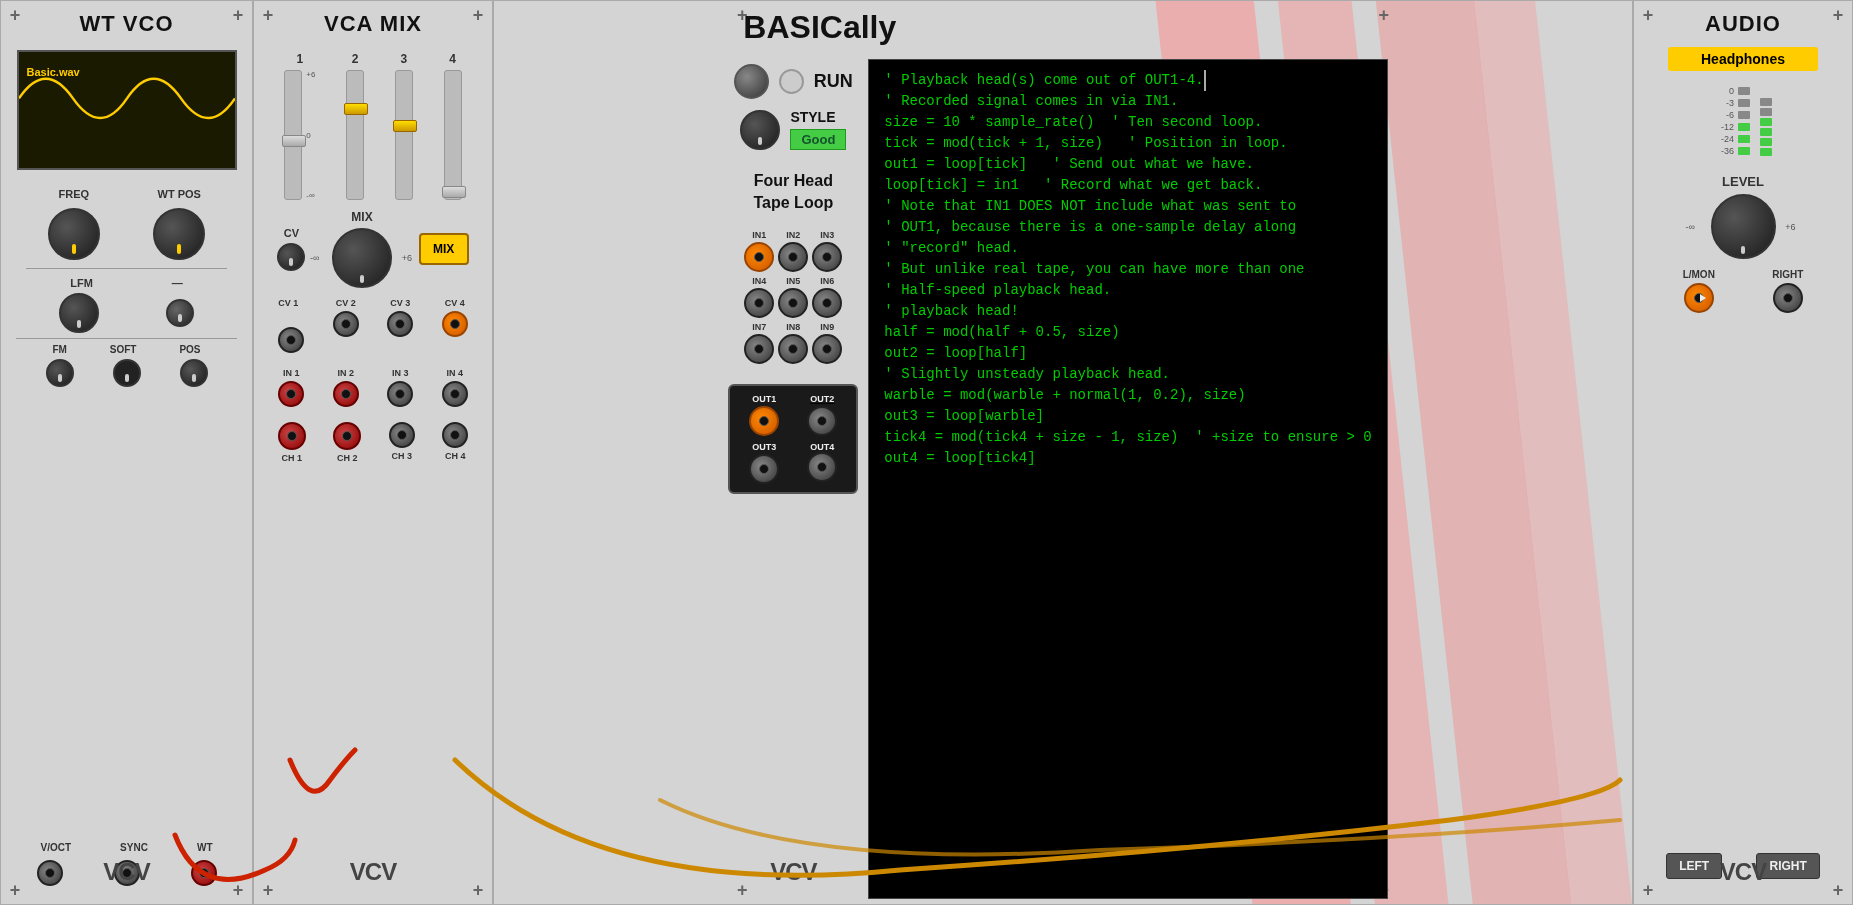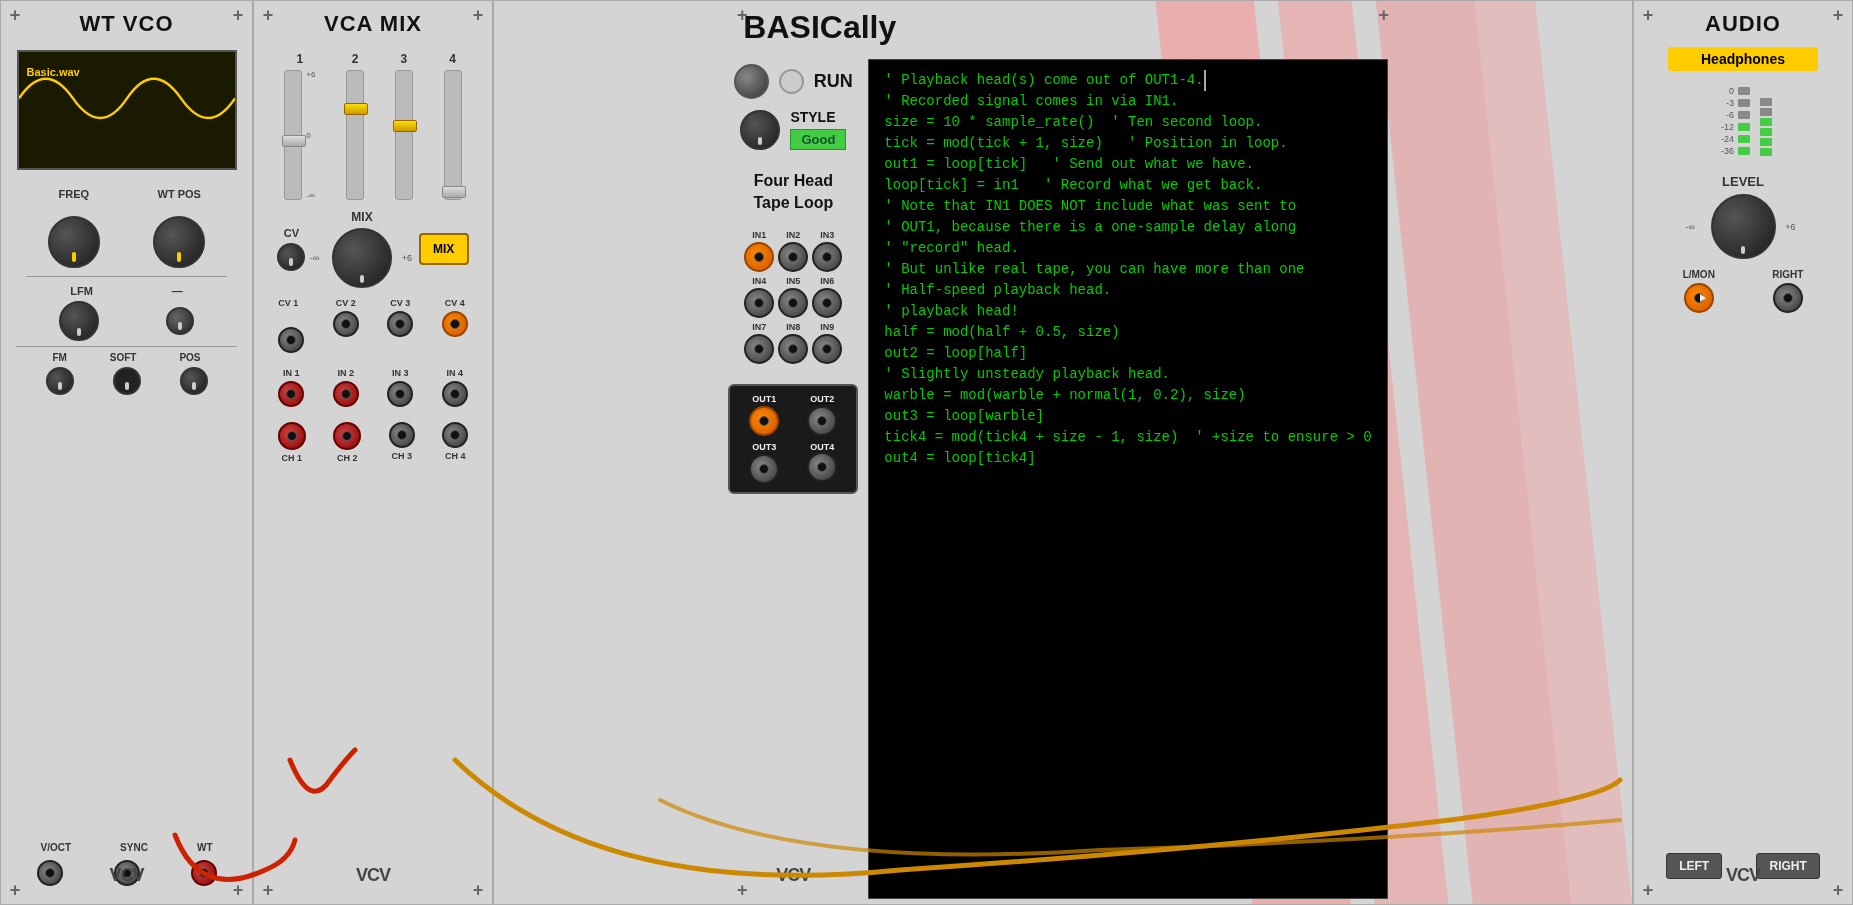--- a/index.html
+++ b/index.html
@@ -45,21 +45,21 @@
       justify-content: center;
     }
     .corner-tl { top: 4px; left: 4px; }
     .corner-tr { top: 4px; right: 4px; }
     .corner-bl { bottom: 4px; left: 4px; }
     .corner-br { bottom: 4px; right: 4px; }
 
     .vcv-logo {
       position: absolute;
       bottom: 18px;
-      font-size: 18px;
+      font-size: 24px;
       font-weight: bold;
       color: #444;
       letter-spacing: -1px;
       margin-top: 36px;
     }
 
     
     #wt-vco {
       width: 253px;
     }
@@ -88,21 +88,21 @@
       justify-content: space-around;
       width: 100%;
       padding: 0 20px;
       margin-top: 10px;
     }
 
     .knob-group {
       display: flex;
       flex-direction: column;
       align-items: center;
-      gap: 16px;
+      gap: 8px;
     }
 
     .knob-label {
       font-size: 11px;
       color: #333;
       font-weight: bold;
     }
 
     .knob-large {
       width: 52px;

